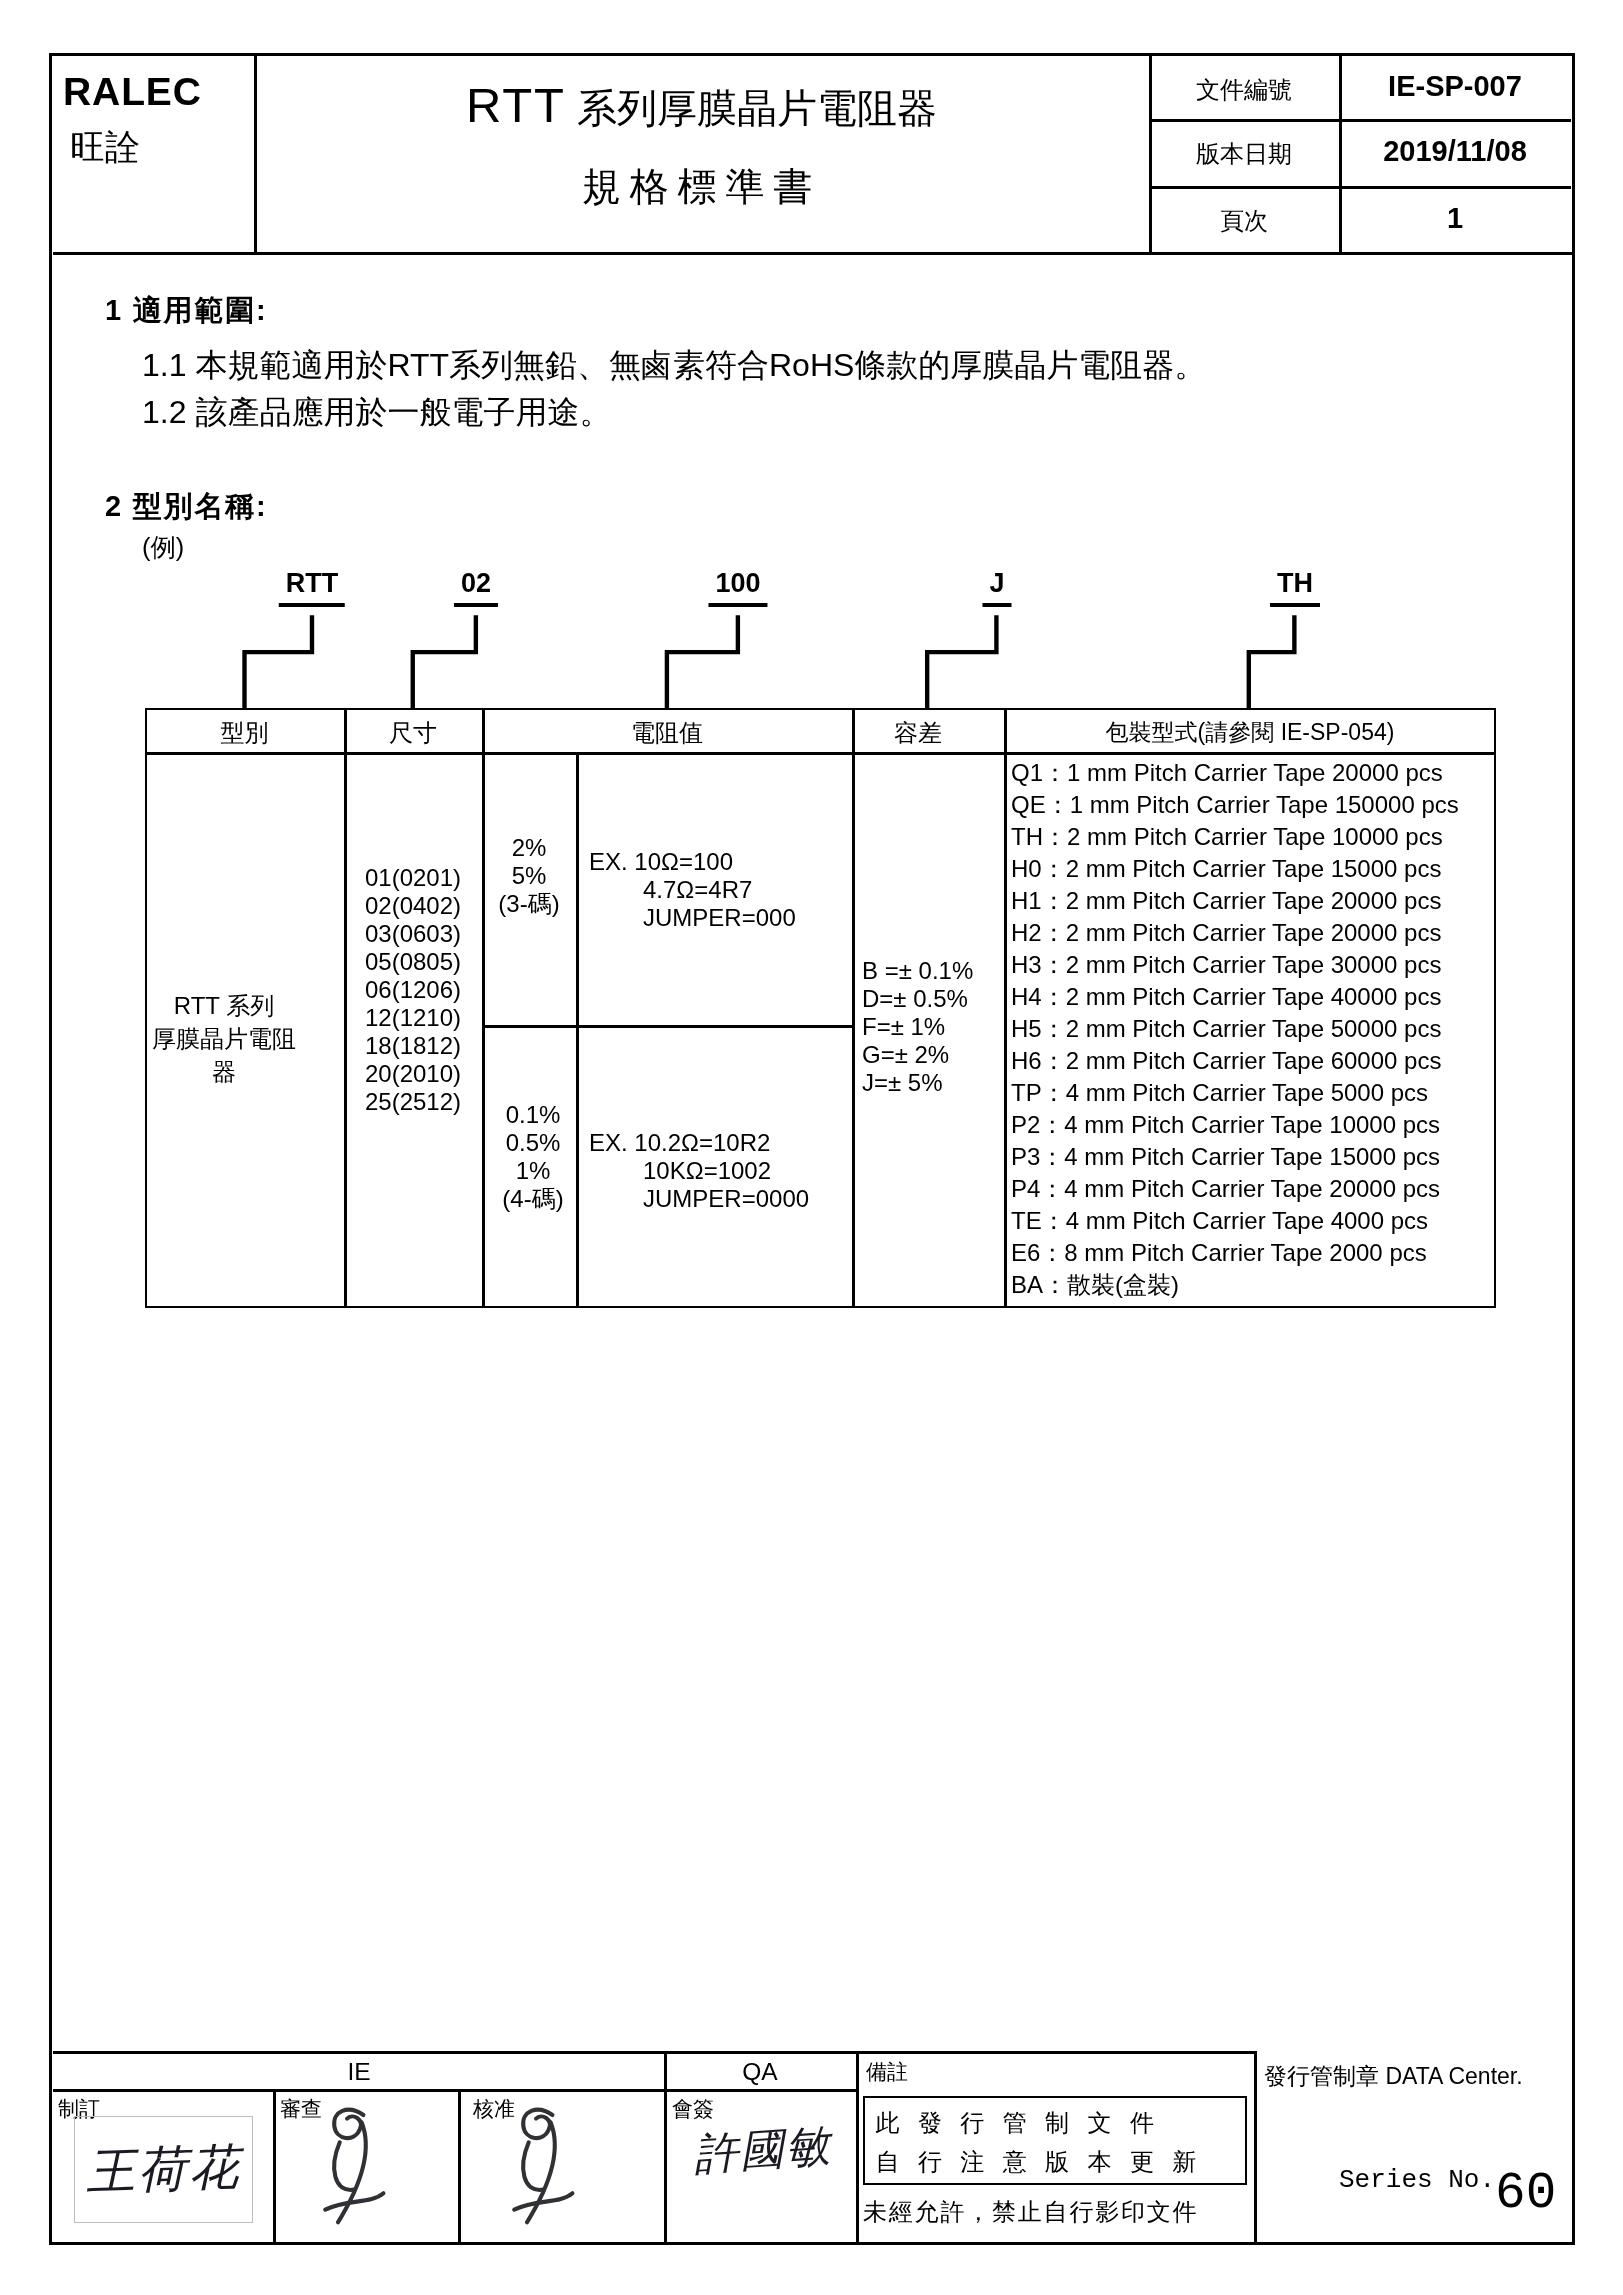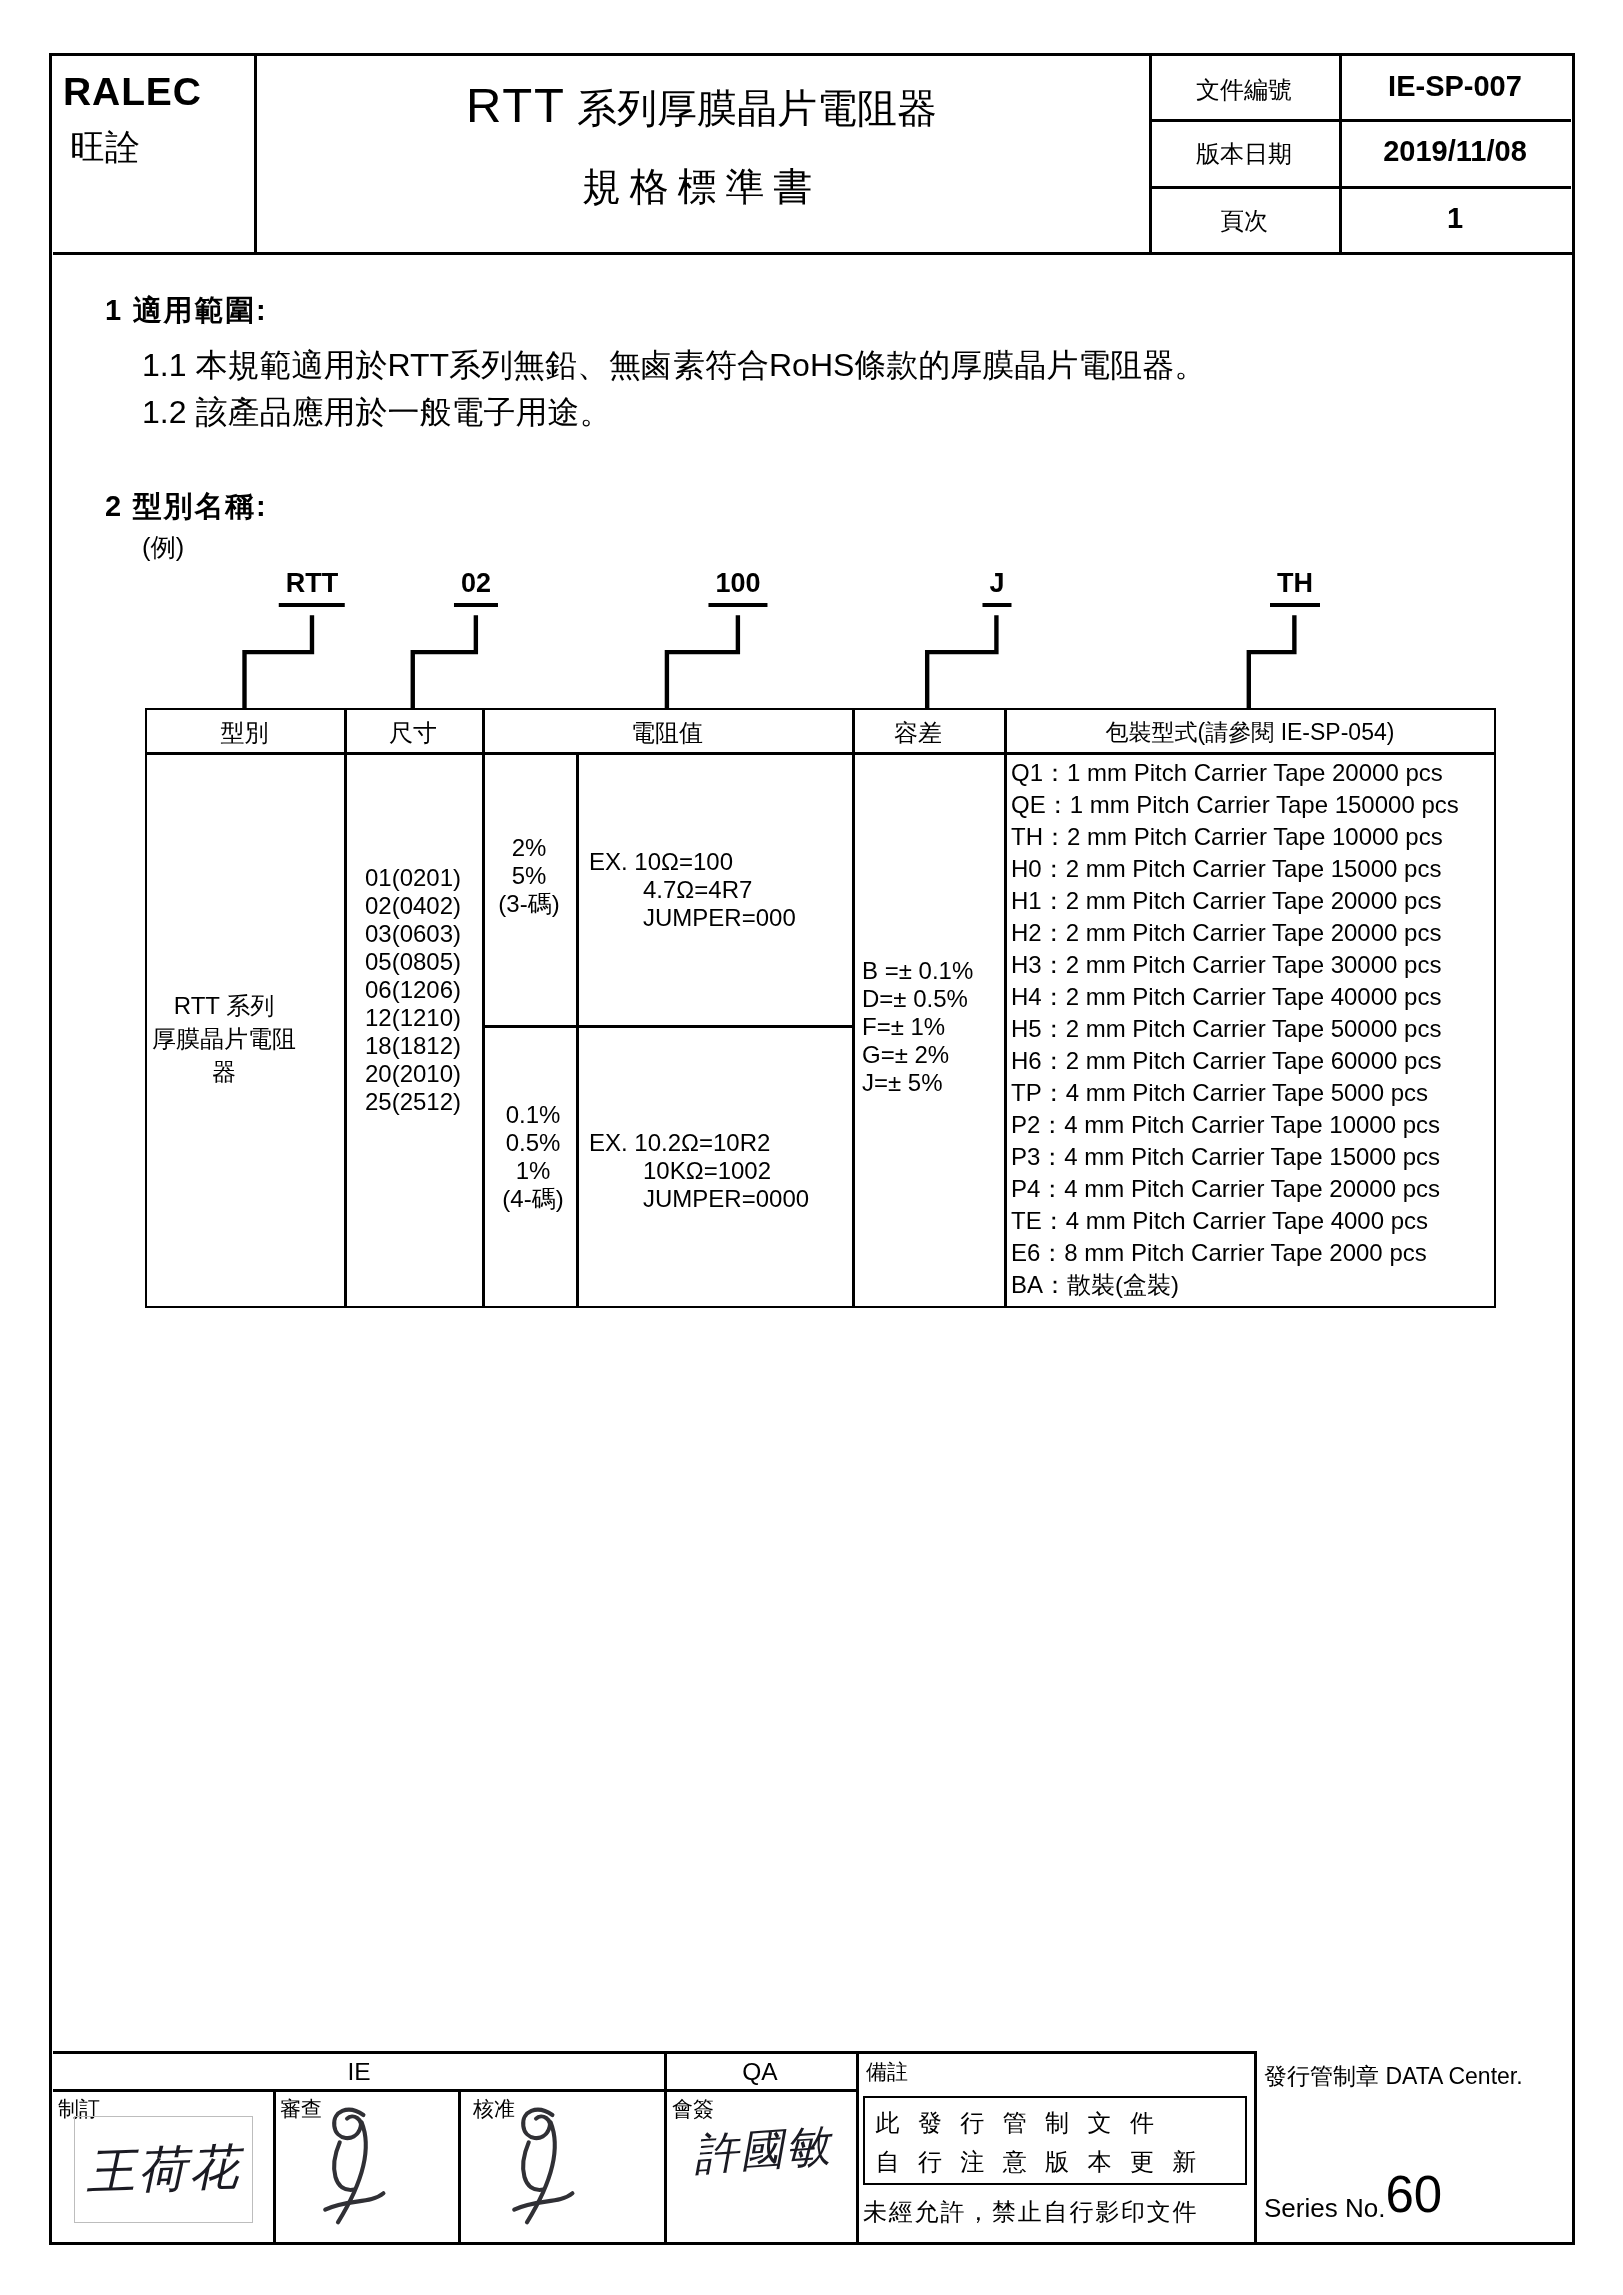--- a/index.html
+++ b/index.html
@@ -40,21 +40,21 @@
   .packaging .cell-line { line-height:32px; font-size:24px; white-space:nowrap; }
   .type-cell { font-size:24px; text-align:center; line-height:33px; }
 
   
   .ft-label { font-size:21px; }
   .ft-head { font-size:24.5px; }
   .remark-box { left:863px; top:2096px; width:384px; height:89px; border:2.6px solid #000; padding:5.3px 10.5px; }
   .remark-box div { font-size:24px; letter-spacing:18.4px; line-height:39px; white-space:nowrap; }
   .copy-notice { left:863px; top:2196px; font-size:24px; letter-spacing:1.8px; }
   .stamp { left:1264px; top:2061px; font-size:23px; }
-  .series { left:1264px; top:2165px; display:flex; align-items:flex-end; }
+  .series { left:1339px; top:2165px; display:flex; align-items:flex-start;font-family:Liberation Mono, monospace; }
   .series .lbl { font-size:26px; }
   .series .num { font-size:51px; }
   .sig-text { font-family:"Liberation Serif", serif; font-style:italic; color:#1a1a22; }
   svg { display:block; }
 </style>
 </head>
 <body>
 
 <div class="page">
 

